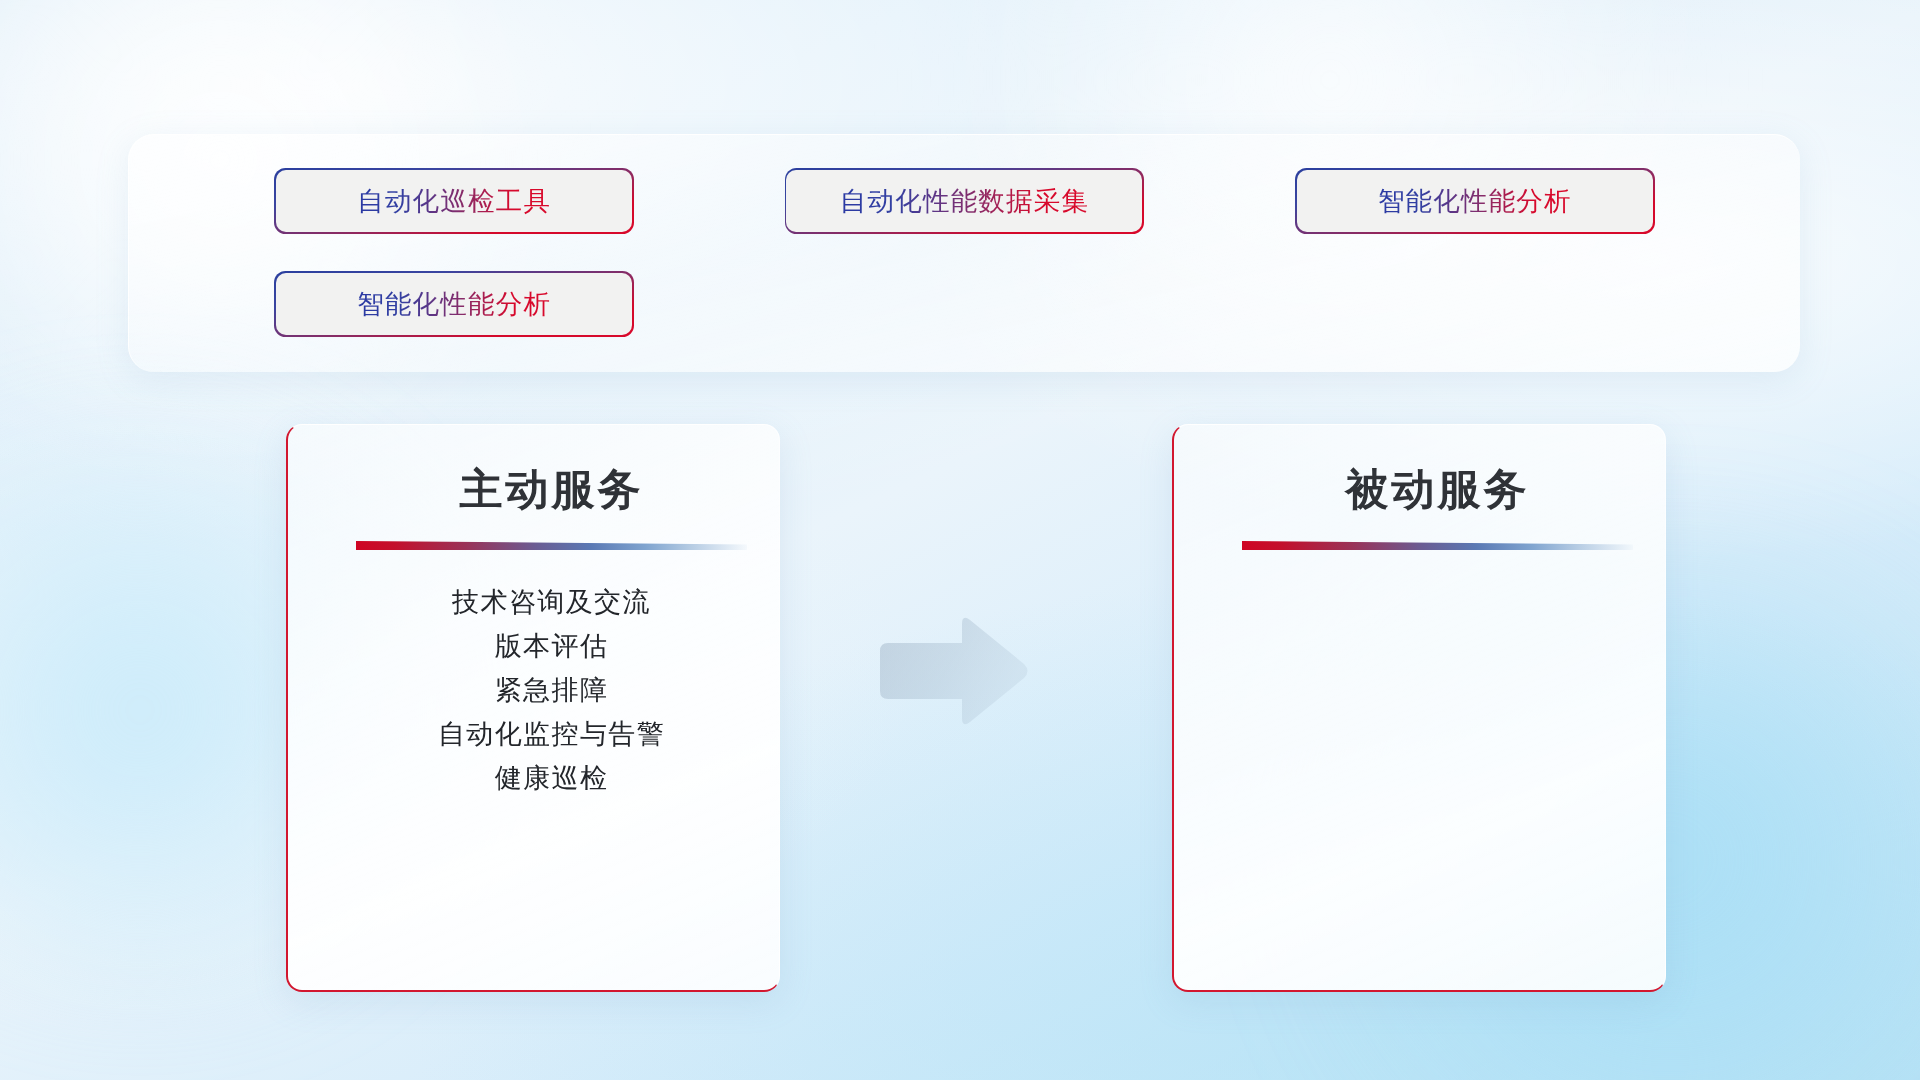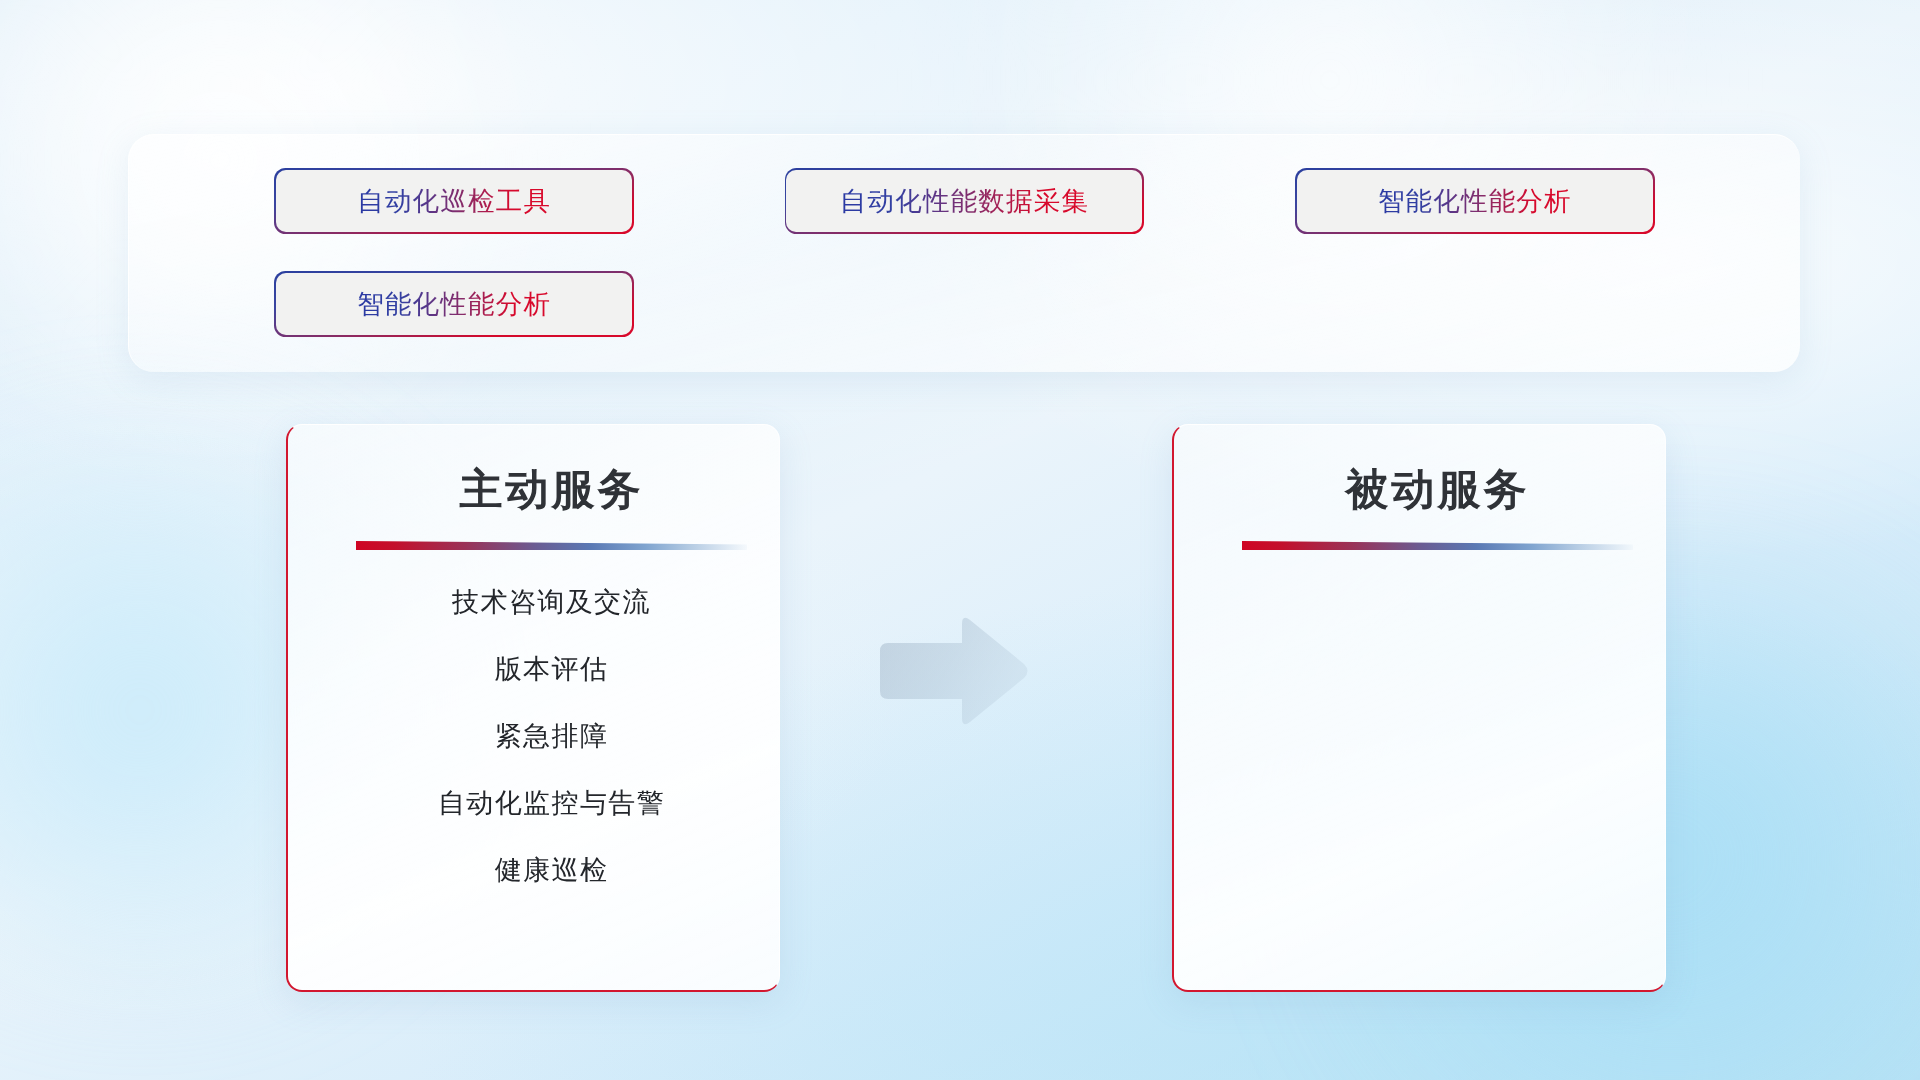--- a/index.html
+++ b/index.html
@@ -92,21 +92,21 @@
   }
   .divider-wrap { margin-top:22px; padding:0 32px; }
   .divider {
     height:9px; width:100%;
     clip-path:polygon(0 0, 100% 38%, 100% 100%, 0 100%);
     background:linear-gradient(90deg,#cf0524 0%, #c3102c 10%, #9a3257 28%, #6a5c93 46%, #5a79b4 60%, #7fa4cf 74%, #b7cde4 86%, rgba(225,236,246,0.25) 100%);
   }
   .item-list {
     margin-top:34px;
     display:flex; flex-direction:column;
-    align-items:center; gap:31px;
+    align-items:center; gap:8px;
   }
   .item {
     font-size:27px; color:#23262b; letter-spacing:1.4px; white-space:nowrap;
   }
 
   
   .arrow {
     position:absolute; left:874px; top:614px; width:156px; height:114px;
   }
   .arrow svg { display:block; width:100%; height:100%; }

